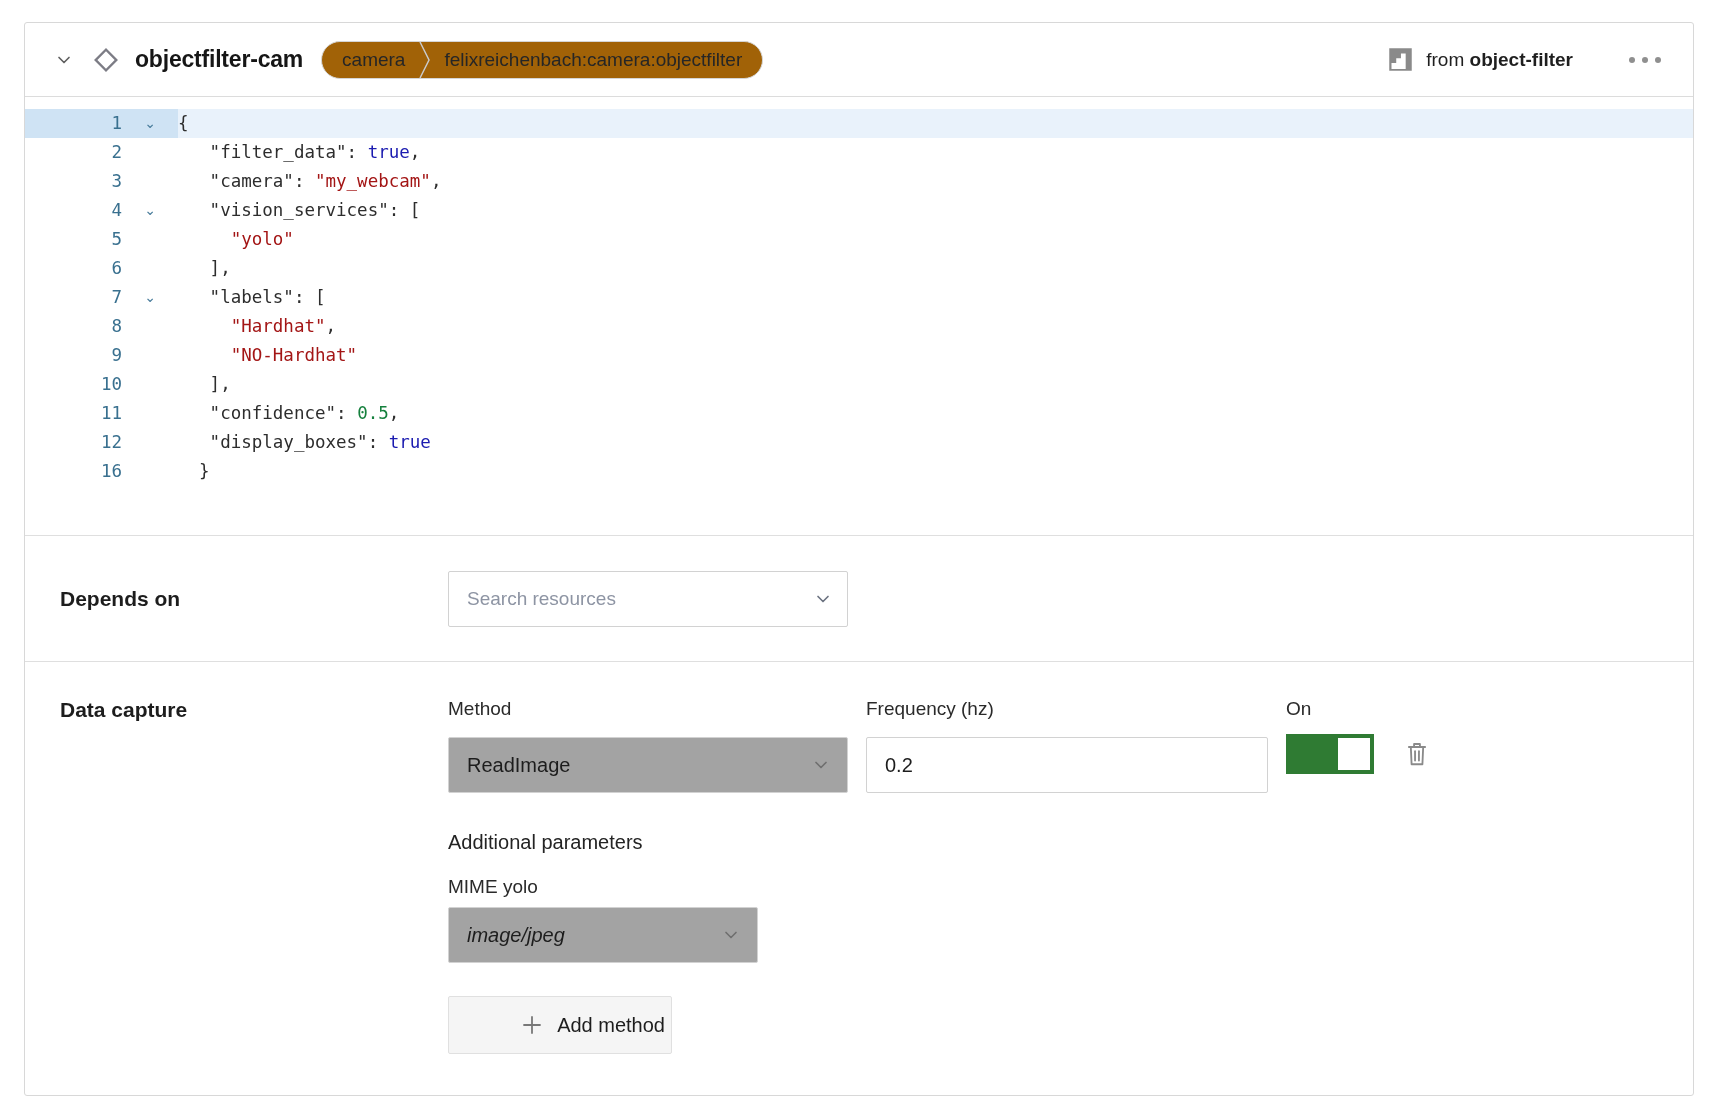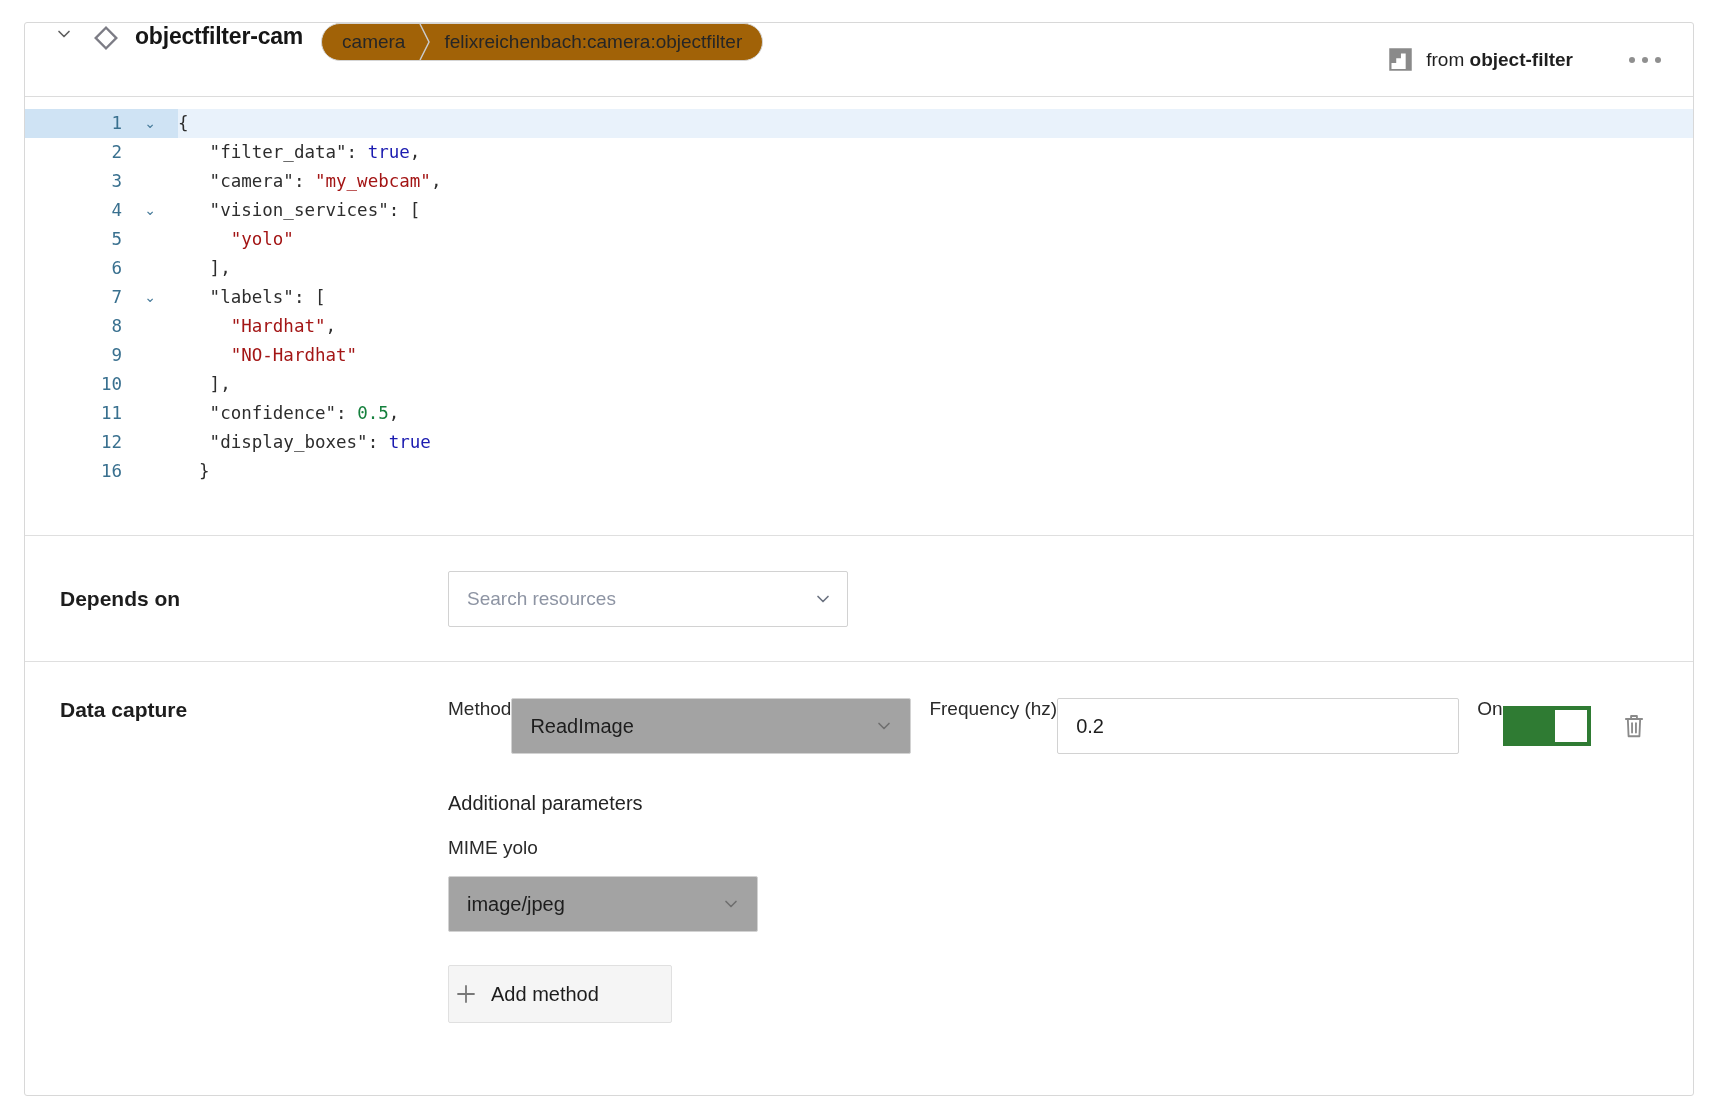--- a/index.html
+++ b/index.html
@@ -9,21 +9,21 @@
     font-family:"Liberation Sans", sans-serif; color:#1f1f1f;
     position:relative; overflow:hidden;
   }
   .card {
     position:absolute; left:24px; top:22px; width:1670px; height:1074px;
     border:1px solid #d8d8d8; border-radius:3px; background:#fff;
   }
   
   .header {
     height:74px; border-bottom:1px solid #dcdcdc;
-    display:flex; padding:0 30px 0 28px;
+    display:flex; align-items:center; padding:0 30px 0 28px;
   }
   .collapse-btn { width:22px; height:22px; display:flex; align-items:center; justify-content:center; cursor:pointer; margin-right:16px; }
   .diamond-wrap { width:30px; height:30px; display:flex; align-items:center; justify-content:center; margin-right:14px; }
   .card-title { font-size:23px; font-weight:bold; color:#161616; letter-spacing:-0.2px; }
   .pill {
     margin-left:18px; display:flex; align-items:stretch; height:38px;
     border:1px solid #d5d5d5; border-radius:19px; background:#a16207;
     font-size:19px; color:#262626; overflow:hidden;
   }
   .pill .seg { display:flex; align-items:center; }
@@ -59,46 +59,46 @@
   .combo { position:relative; width:400px; height:56px; }
   .combo input {
     width:100%; height:100%; border:1px solid #d2d2d2; border-radius:2px;
     padding:0 48px 0 18px; font-size:19px; color:#222; background:#fff;
     font-family:"Liberation Sans", sans-serif; outline:none;
   }
   .combo input::placeholder { color:#8d94a3; opacity:1; }
   .combo .chev { position:absolute; right:15px; top:50%; transform:translateY(-50%); pointer-events:none; display:flex; }
 
   .fields-row { display:flex; gap:18px; }
-  .field { display:flex; }
+  .field { display:flex; flex-direction:column; }
   .field-label { font-size:19px; color:#2a2a2a; margin-bottom:17px; font-weight:normal; }
   .select-box {
     width:400px; height:56px; border:1px solid #d2d2d2; border-radius:2px; background:#a3a3a3;
     display:flex; align-items:center; justify-content:space-between;
     padding:0 16px 0 18px; font-size:20px; color:#1d1d1d; cursor:pointer;
   }
   .text-input {
     width:402px; height:56px; border:1px solid #d2d2d2; border-radius:2px;
     padding:12px 18px; font-size:20px; color:#1d1d1d;
     font-family:"Liberation Sans", sans-serif; outline:none;
   }
   .toggle-col .field-label { margin-bottom:14px; }
   .toggle-row { display:flex; align-items:center; gap:30px; }
   .toggle { width:88px; height:40px; background:#2f7b33; position:relative; cursor:pointer; flex:0 0 auto; }
   .toggle .knob { position:absolute; right:4px; top:4px; width:32px; height:32px; background:#fff; }
   .trash-btn { display:flex; align-items:center; cursor:pointer; }
 
   .additional-heading { margin-top:38px; font-size:20px; color:#242424; }
   .mime-label { margin-top:22px; font-size:19px; color:#2a2a2a; }
-  .mime-box { margin-top:17px; width:250px; }
+  .mime-box { margin-top:9px; width:250px;font-style:italic; }
   .mime-box .select-box { width:310px; }
   .add-btn {
     margin-top:33px; width:224px; height:58px; background:#f5f5f5;
     border:1px solid #e0e0e0; border-radius:2px; cursor:pointer;
-    display:flex; align-items:center; justify-content:flex-start; gap:14px;
+    display:flex; align-items:center; justify-content:flex-end; gap:14px;
     font-size:20px; color:#1d1d1d; font-family:"Liberation Sans", sans-serif;
   }
 </style>
 </head>
 <body>
 
 <div class="card">
 
   <div class="header">
     <span class="collapse-btn">

